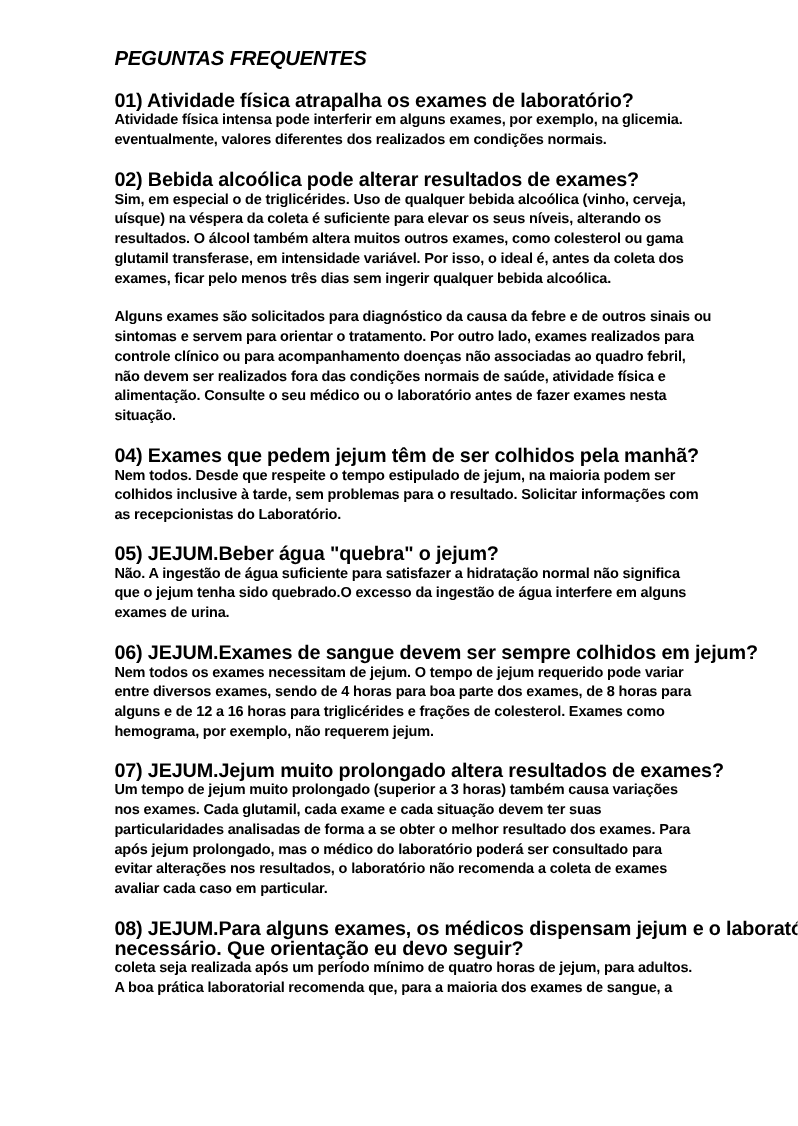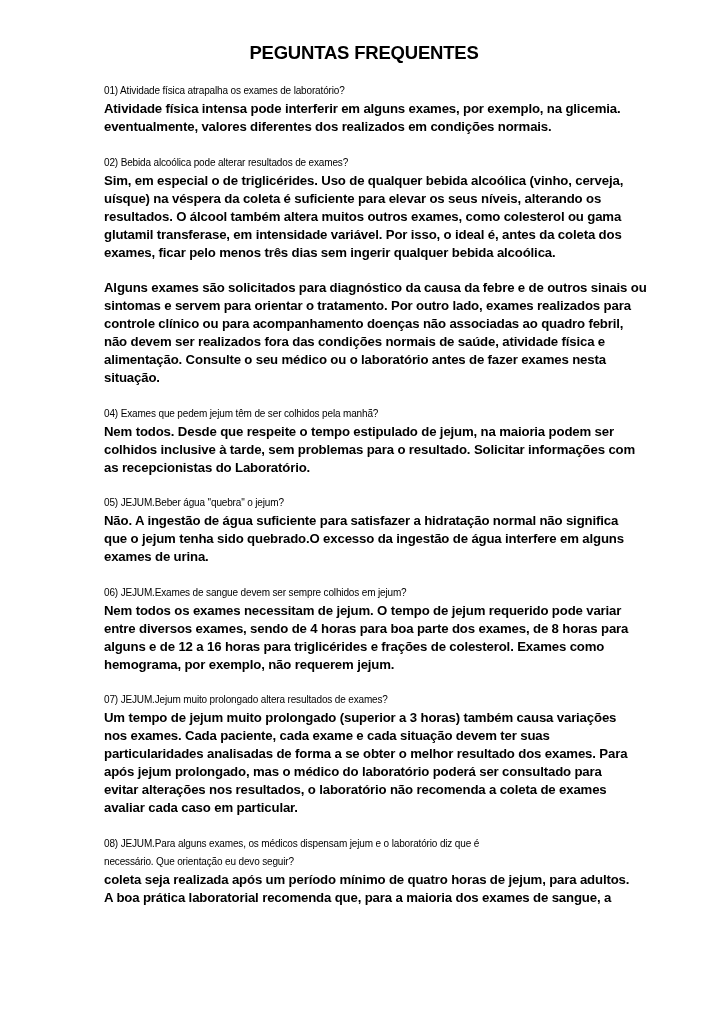--- a/index.html
+++ b/index.html
@@ -15,33 +15,33 @@
       font-family: "Liberation Sans", "DejaVu Sans", sans-serif;
       color: #000000;
     }
     .page {
       position: absolute;
       left: 104px;
       top: 40px;
       width: 520px;
     }
     .title {
-      text-align: center;
       font-weight: bold;
       font-size: 18.5px;
       line-height: 26px;
       margin: 0 0 16px 0;
       letter-spacing: -0.2px;
+      font-style: italic;
     }
     .faq-item {
       margin: 0 0 17.5px 0;
     }
     .question {
-      font-weight: normal;
-      font-size: 10px;
+      font-weight: bold;
+      font-size: 18px;
       line-height: 18px;
       margin: 0;
       letter-spacing: -0.15px;
     }
     .answer {
       font-size: 13.2px;
       line-height: 18px;
       margin: 0;
       letter-spacing: -0.15px;
       font-weight: bold;
@@ -118,21 +118,21 @@
           <span class="line">alguns e de 12 a 16 horas para triglicérides e frações de colesterol. Exames como</span>
           <span class="line">hemograma, por exemplo, não requerem jejum.</span>
         </p>
       </div>
       <div class="faq-item">
         <p class="question">
           <span class="line">07) JEJUM.Jejum muito prolongado altera resultados de exames?</span>
         </p>
         <p class="answer">
           <span class="line">Um tempo de jejum muito prolongado (superior a 3 horas) também causa variações</span>
-          <span class="line">nos exames. Cada paciente, cada exame e cada situação devem ter suas</span>
+          <span class="line">nos exames. Cada glutamil, cada exame e cada situação devem ter suas</span>
           <span class="line">particularidades analisadas de forma a se obter o melhor resultado dos exames. Para</span>
           <span class="line">após jejum prolongado, mas o médico do laboratório poderá ser consultado para</span>
           <span class="line">evitar alterações nos resultados, o laboratório não recomenda a coleta de exames</span>
           <span class="line">avaliar cada caso em particular.</span>
         </p>
       </div>
       <div class="faq-item">
         <p class="question">
           <span class="line">08) JEJUM.Para alguns exames, os médicos dispensam jejum e o laboratório diz que é</span>
           <span class="line">necessário. Que orientação eu devo seguir?</span>

